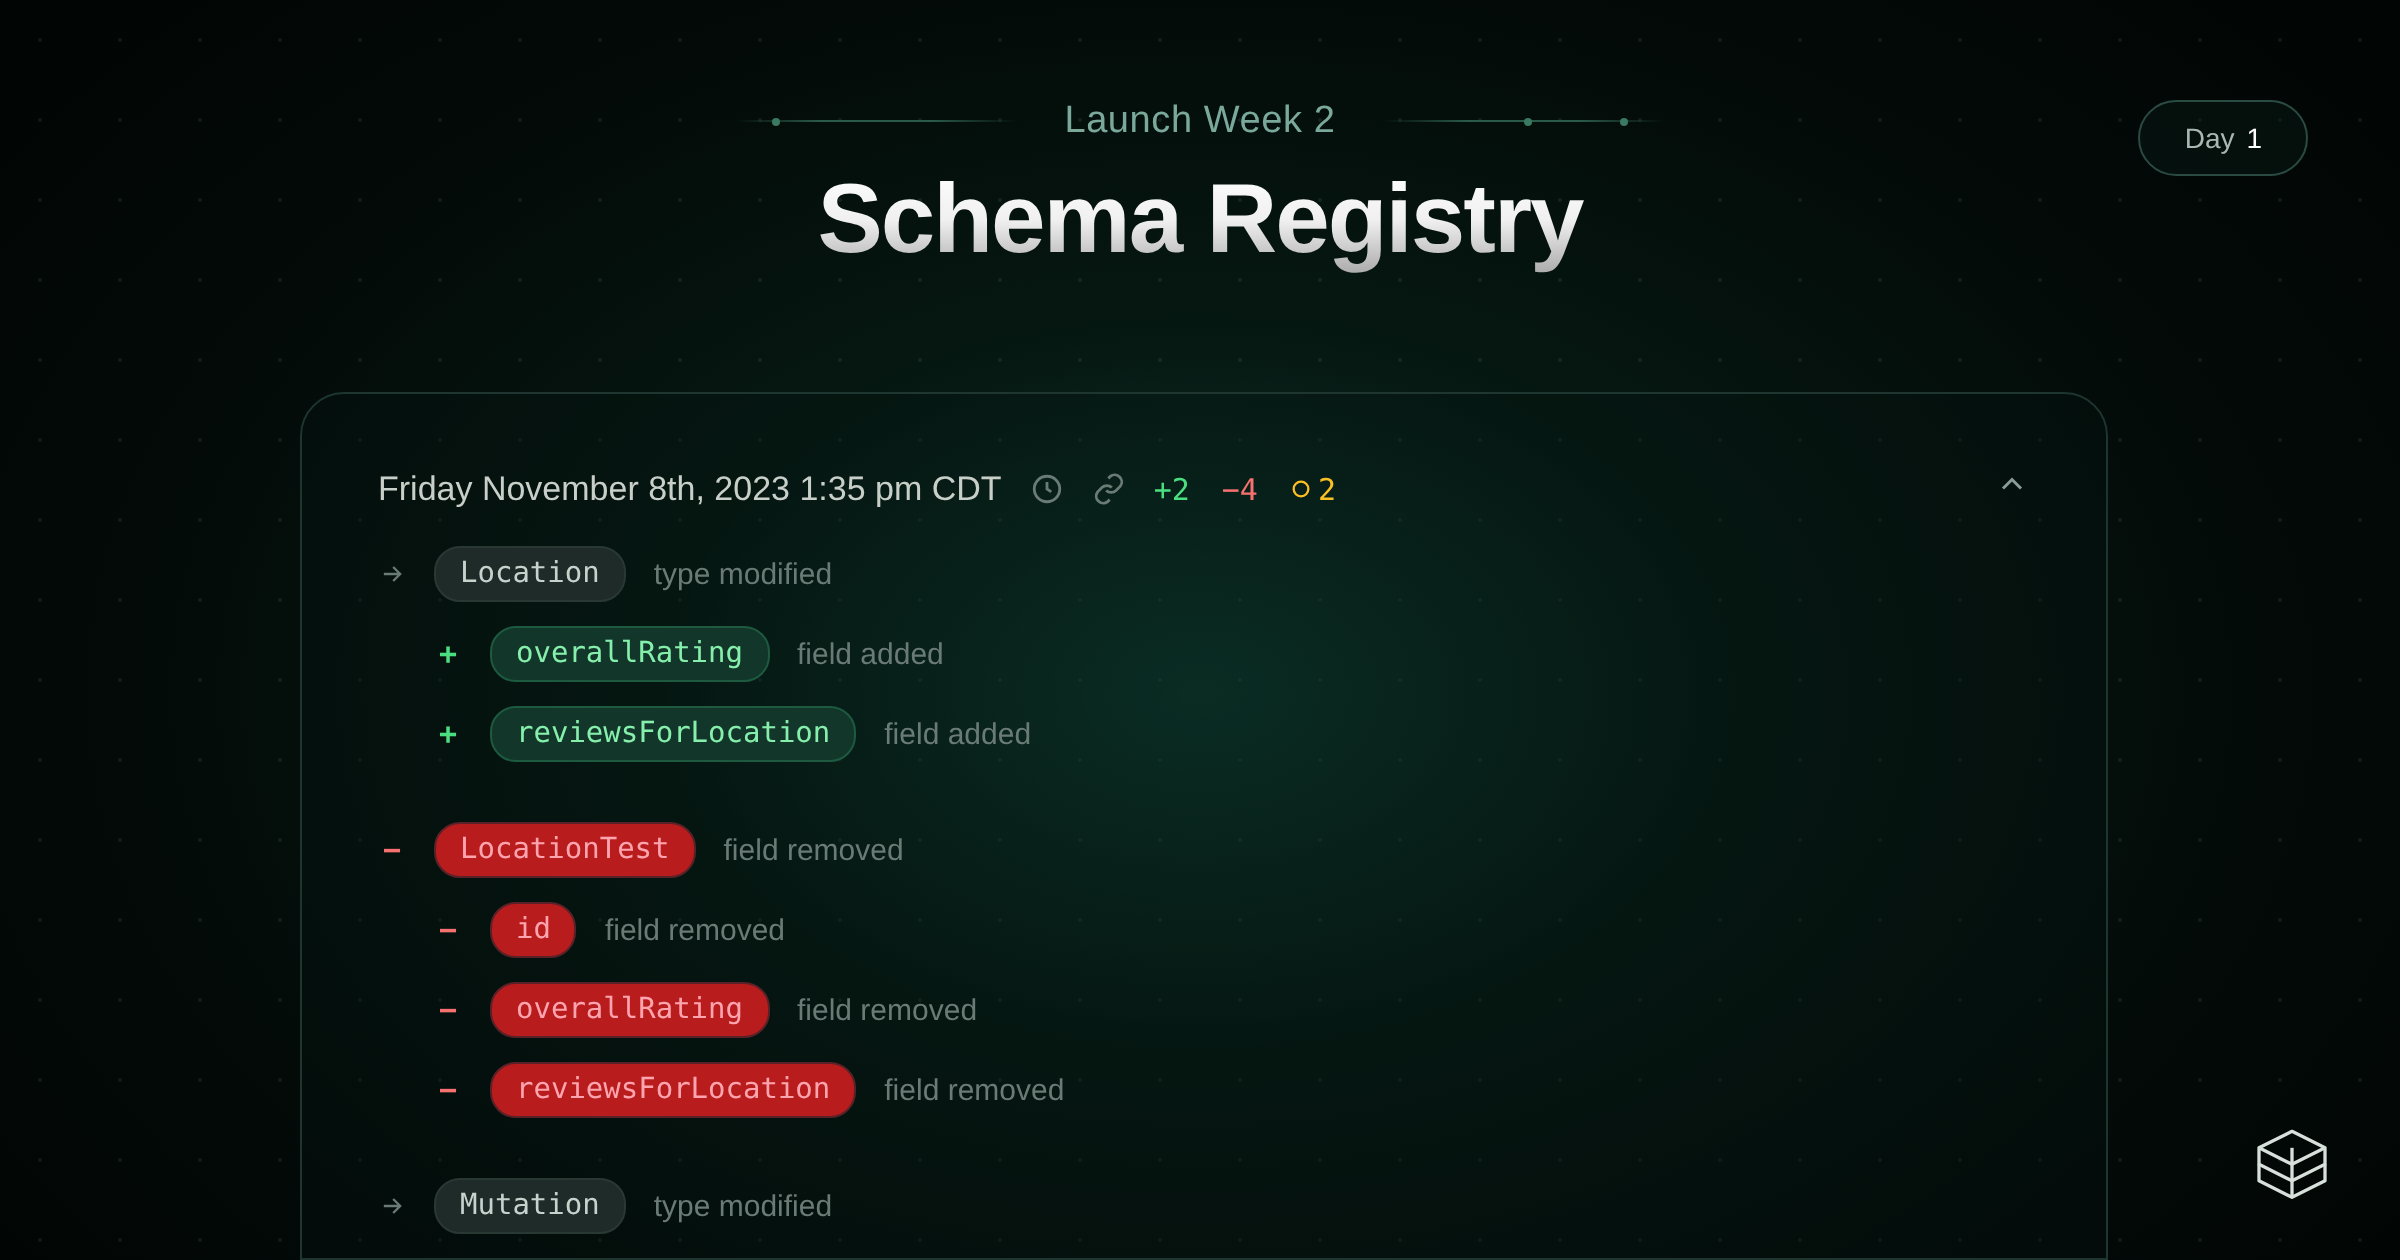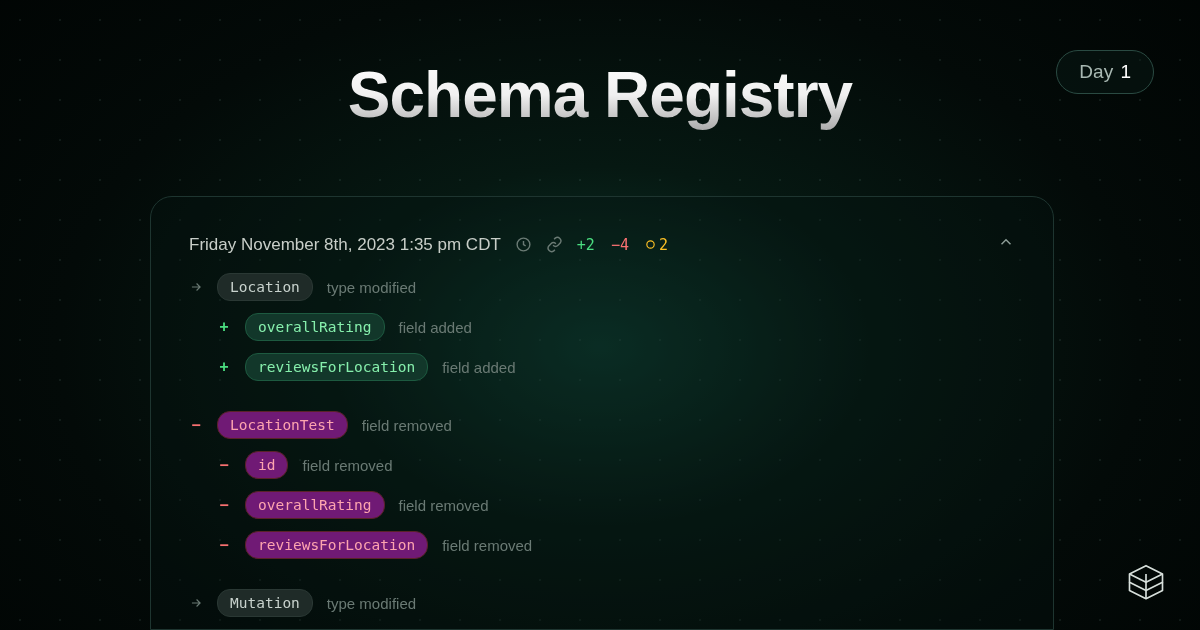--- a/index.html
+++ b/index.html
@@ -44,37 +44,37 @@
   position: absolute;
   width: 4px; height: 4px;
   background: #3a7a62;
   border-radius: 50%;
   top: -1.5px;
 }
 .kicker .line.left::before { left: 18px; }
 .kicker .line.left::after { right: -2px; display:none; }
 .kicker .line.right::before { right: 18px; left:auto; }
 .title {
-  font-size: 64px;
+  font-size: 49px;
   font-weight: 700;
   letter-spacing: -1px;
   margin-top: 10px;
   background: linear-gradient(180deg, #ffffff 0%, #f0f0f0 50%, #a8a8a8 100%);
   -webkit-background-clip: text;
   background-clip: text;
   color: transparent;
 }
 .day-badge {
   position: absolute;
   top: 50px;
   right: 46px;
   border: 1px solid #2a4a42;
   border-radius: 22px;
   padding: 10px 22px;
-  font-size: 19px;
+  font-size: 14px;
   font-weight: 500;
   background: rgba(10,30,25,0.4);
 }
 .day-badge .num { color: #fff; margin-left: 2px; }
 .day-badge .day { color: #a8b8b2; }
 .panel {
   position: absolute;
   left: 150px;
   right: 146px;
   top: 196px;
@@ -119,36 +119,41 @@
 .sigil.plus { color: #4ade80; font-weight:600; }
 .sigil.minus { color: #f87171; font-weight:600; }
 .token {
   font-family: ui-monospace, "SF Mono", Menlo, monospace;
   padding: 5px 12px;
   border-radius: 13px;
   font-size: 14.5px;
 }
 .token.mod { background: #1f2b28; border: 1px solid #2a3834; color: #c8d2cd; }
 .token.add { background: #12372a; border: 1px solid #1d5a40; color: #86efac; }
-.token.del { background: #701a75; border: 1px solid #5a2228; color: #fda4af; }
+.token.del { background: #b91c1c; border: 1px solid #5a2228; color: #fda4af; }
 .desc { color: #6a7a74; font-size: 15px; }
 .logo {
   position: absolute;
   right: 32px;
   bottom: 24px;
   width: 44px;
   height: 44px;
 }
 </style>
 </head>
 <body>
 
 <div class="dots"></div>
 
 <div class="header-area">
+  <div class="kicker">
+    <span class="line left"></span>
+    <span>Launch Week 2</span>
+    <span class="line right"></span>
+  </div>
   <h1 class="title">Schema Registry</h1>
 </div>
 
 <div class="day-badge">
   <span class="day">Day</span>
   <span class="num">1</span>
 </div>
 
 <div class="panel">
   <div class="panel-header">

